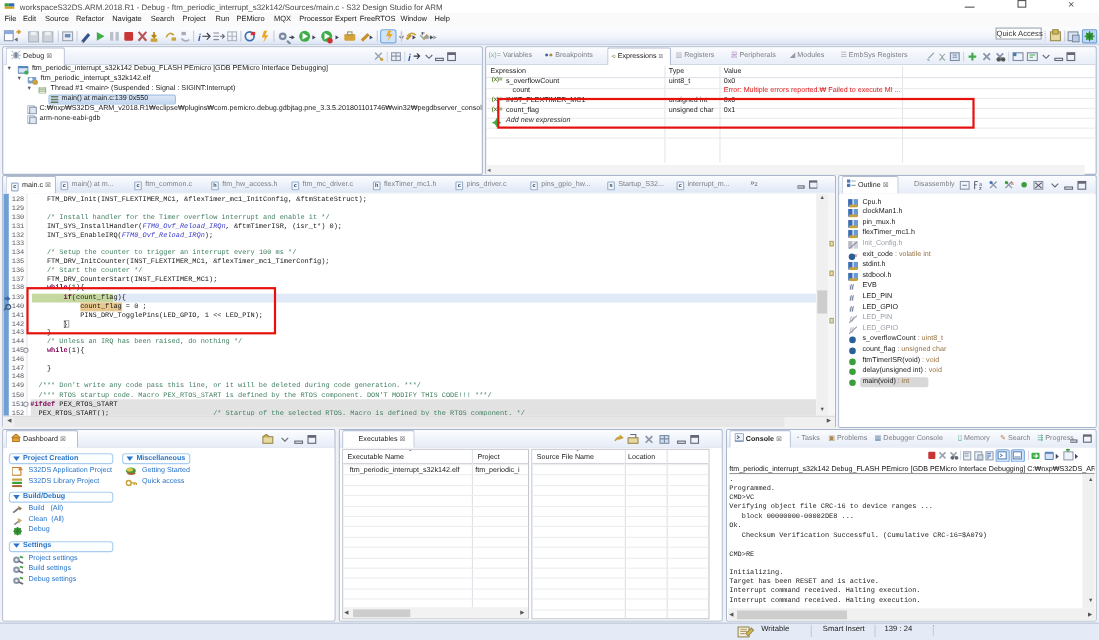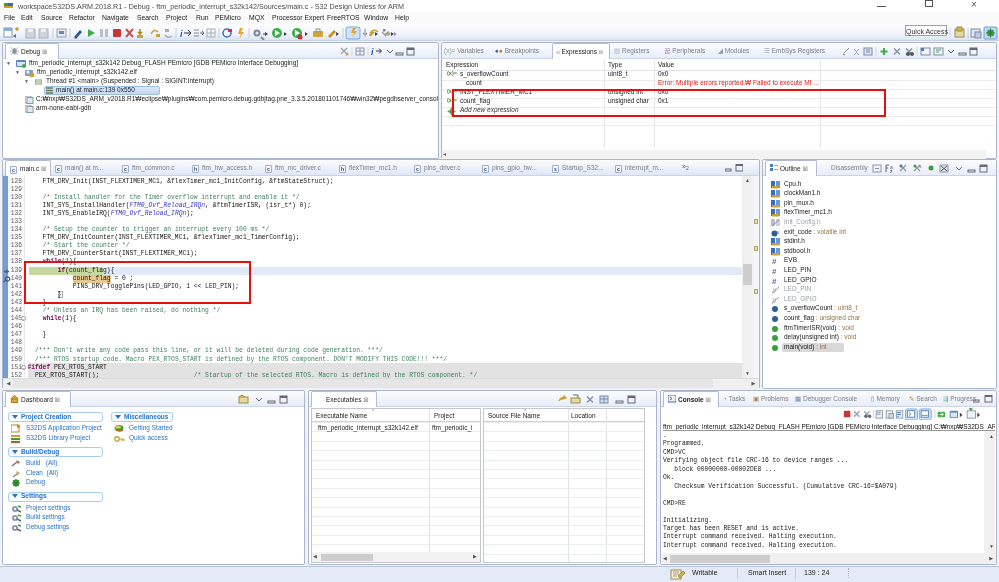--- a/index.html
+++ b/index.html
@@ -24,21 +24,21 @@
 .cm { color:#3f7f5f; }
 .mac { color:#3838c8; font-style:italic; }
 
 .gridline { position:absolute; background:#ebebeb; }
 .ficon { display:inline-block; width:7px; height:8px; background:#f2f6fc; border:1px solid #9ab0cc; font-size:5px; color:#345; text-align:center; line-height:7px; border-radius:1px; margin-right:3px; vertical-align:-1px; font-weight:bold; }
 </style>
 </head>
 <body>
 
 <div class="abs" id="titlebar"></div>
-<div class="abs" id="title-txt">workspaceS32DS.ARM.2018.R1 - Debug - ftm_periodic_interrupt_s32k142/Sources/main.c - S32 Design Unless for ARM</div>
+<div class="abs" id="title-txt">workspaceS32DS.ARM.2018.R1 - Debug - ftm_periodic_interrupt_s32k142/Sources/main.c - S32 Design Studio for ARM</div>
 <svg class="abs" style="left:4px;top:2px" width="10" height="8">
     <rect x="0" y="1" width="4" height="3" fill="#3a9e3a"></rect>
     <rect x="4" y="1" width="5" height="3" fill="#2b6cb5"></rect>
     <rect x="0" y="4" width="9" height="2" fill="#d8a020"></rect>
   </svg>
 <div class="abs" style="left:877px;top:5.5px;width:9px;height:1px;background:#555"></div>
 <div class="abs" style="left:925px;top:0px;width:8px;height:7px;border:1px solid #555"></div>
 <div class="abs" style="left:971px;top:-1px;font-size:10px;color:#555">×</div>
 
 <div class="abs" id="menubar"></div>

